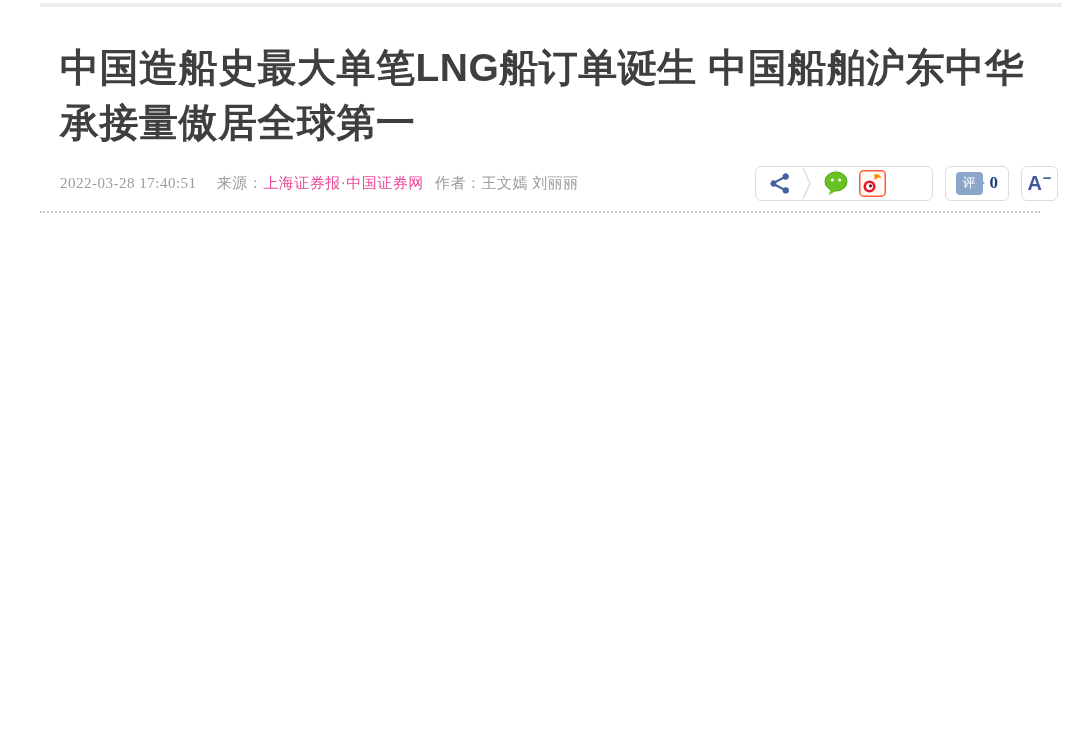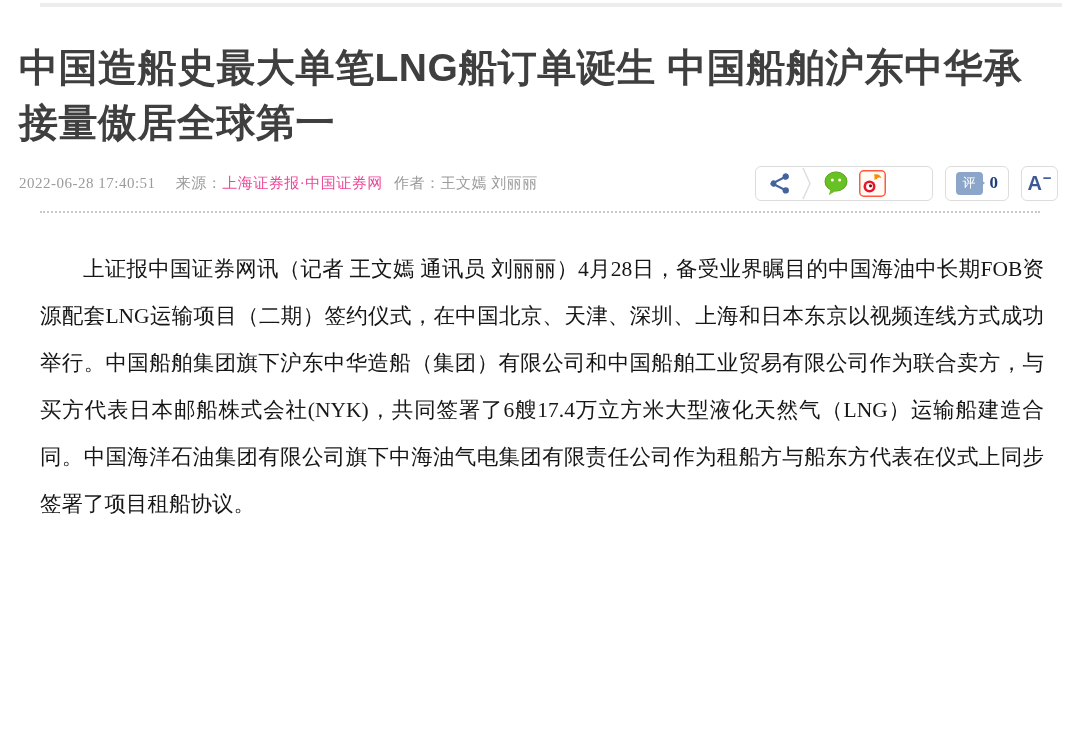--- a/index.html
+++ b/index.html
@@ -6,21 +6,21 @@
   html, body { width: 1080px; height: 756px; background: #ffffff; overflow: hidden; }
   body { font-family: "Liberation Sans", sans-serif; }
 
   .page { position: relative; width: 1080px; height: 756px; background: #fff; }
 
   .top-rule {
     position: absolute; top: 3px; left: 40px; right: 18px;
     height: 4px; background: #ededed;
   }
 
-  .content { padding: 40px 22px 0 19px; }
+  .content { padding: 40px 22px 0 60px; }
 
   .headline {
     font-family: "Liberation Sans", sans-serif;
     font-size: 39px; line-height: 55px; font-weight: 600;
     color: #3f3f3f; letter-spacing: 0.5px;
   }
 
   .meta-row {
     margin-top: 14px; height: 38px;
     display: flex; align-items: center;
@@ -88,21 +88,21 @@
 
 <div class="page">
 
   <div class="top-rule"></div>
 
   <div class="content">
     <h1 class="headline">中国造船史最大单笔LNG船订单诞生 中国船舶沪东中华承接量傲居全球第一</h1>
 
     <div class="meta-row">
       <div class="meta-left">
-        <span class="meta-date">2022-06-28 17:40:51</span>
+        <span class="meta-date">2022-03-28 17:40:51</span>
         <span class="meta-src-label">来源：</span><a class="meta-link">上海证券报·中国证券网</a>
         <span class="meta-author-label">作者：</span><span>王文嫣 刘丽丽</span>
       </div>
 
       <div class="meta-right">
         <div class="tool-box share-box">
           <span class="icon">
             <svg width="25" height="25" viewBox="0 0 24 24">
               <path fill="#44639e" d="M18 15.5a3.1 3.1 0 0 0-2.2.92l-6.9-3.6a3.2 3.2 0 0 0 0-1.64l6.9-3.6A3.1 3.1 0 1 0 14.9 5c0 .27.04.54.1.8L8.1 9.4a3.1 3.1 0 1 0 0 5.2l6.9 3.6c-.06.26-.1.53-.1.8A3.1 3.1 0 1 0 18 15.5z"></path>
             </svg>
@@ -143,16 +143,15 @@
           <span class="fontsize-a">A</span>
           <span class="fontsize-minus">−</span>
         </div>
       </div>
     </div>
   </div>
 
   <div class="dotted-rule"></div>
 
   <div class="article-body">
-    <p>上证报中国证券网讯（记者 王文嫣 通讯员 刘丽丽）4月28日，备受业界瞩目的中国海油中长期FOB资源配套LNG运输项目（二期）签约仪式，在中国北京、天津、深圳、上海和日本东京以视频连线方式成功举行。中国船舶集团旗下沪东中华造船（集团）有限公司和中国船舶工业贸易有限公司作为联合卖方，与买方代表日本邮船株式会社(NYK)，共同签署了6艘17.4万立方米大型液化天然气（LNG）运输船建造合同。中国海洋石油集团有限公司旗下中海油气电集团有限责任公司作为租船方与船东方代表在仪式上同步签署了项目租船协议。</p>
   </div>
 
 </div>
 
 </body></html>

